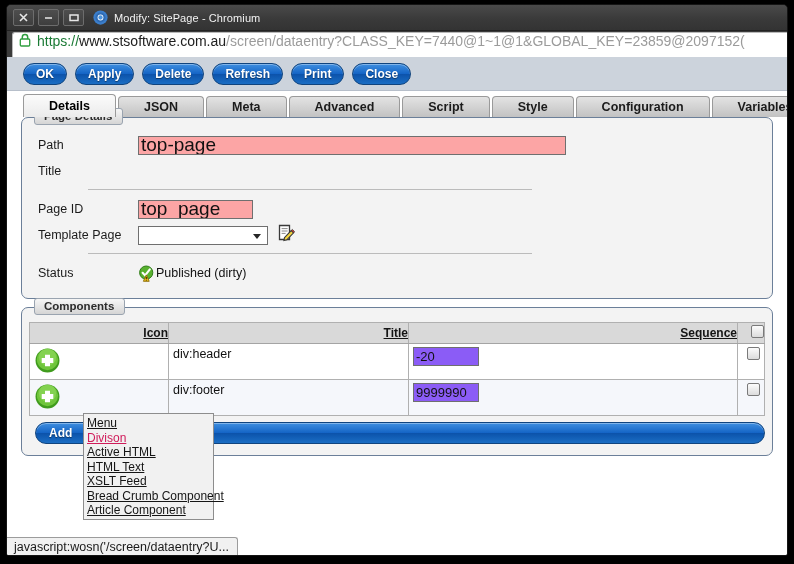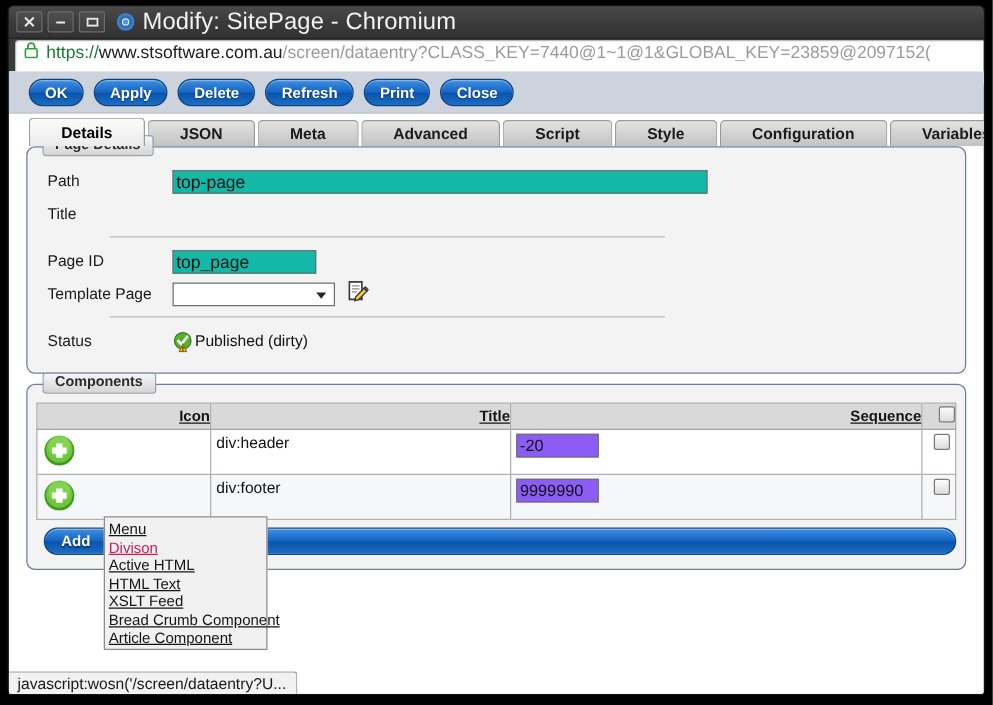--- a/index.html
+++ b/index.html
@@ -47,21 +47,21 @@
     position: relative;
   }
   .winbtn svg { display:block; margin: 3px auto 0; }
   #chromium-logo {
     width: 15px; height: 15px; margin-left: 5px; margin-right: 6px;
     border-radius: 50%;
     position: relative; flex: none;
   }
   #title-text {
     color: #f2f2f2;
-    font-size: 19px;
+    font-size: 11px;
     letter-spacing: .1px;
     white-space: nowrap;
   }
 
   
   #urlbar-wrap {
     height: 26px;
     background: #3b3b3b;
     padding: 1px 0 1px 5px;
   }
@@ -191,22 +191,22 @@
   .flabel {
     width: 116px;
     padding-left: 16px;
     font-size: 12.5px;
     color: #1b1b1b;
     flex: none;
   }
   .ftext {
     height: 19px;
     border: 1px solid #6f6f6f;
-    background: #14b8a6;
-    font-size: 14px;
+    background: #fca5a5;
+    font-size: 19px;
     font-family: "Liberation Sans", sans-serif;
     color: #111;
     padding: 0 2px;
     outline: none;
   }
   .divider {
     height: 1px;
     background: #bbbbbb;
     margin: 7px 240px 8px 66px;
   }

